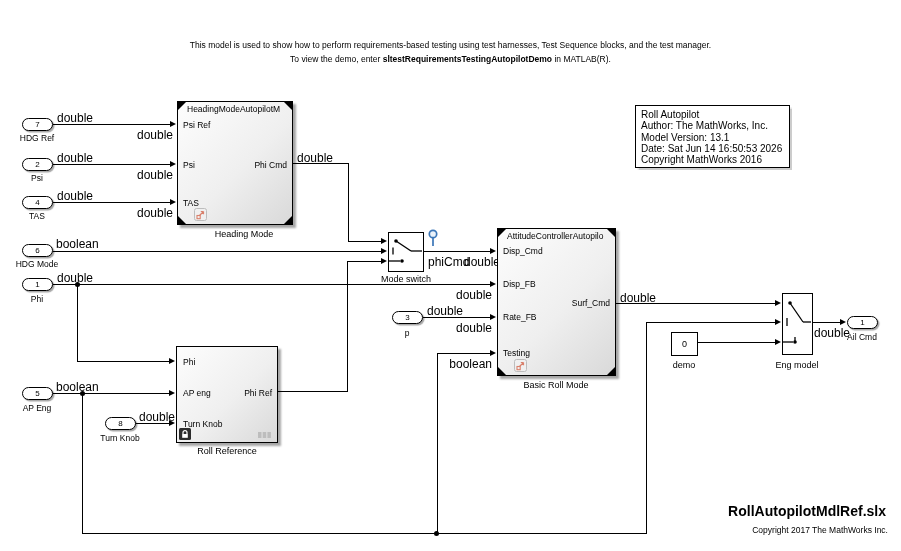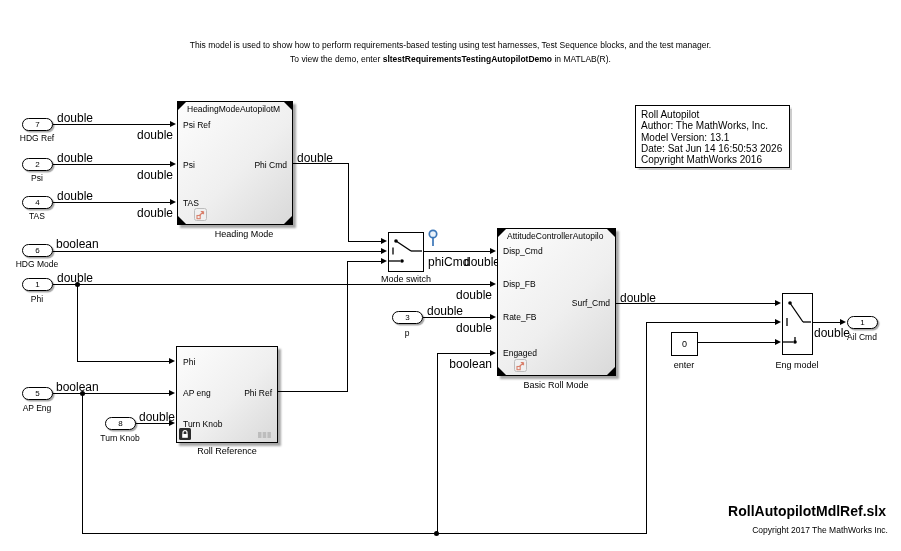--- a/index.html
+++ b/index.html
@@ -206,21 +206,21 @@
 
   <div class="blk" style="left:497px;top:228px;width:119px;height:148px">
     <div class="corner c-tl"></div>
     <div class="corner c-tr"></div>
     <div class="corner c-bl"></div>
     <div class="corner c-br"></div>
     <div class="ptxt" style="left:9px;top:2px">AttitudeControllerAutopilo</div>
     <div class="ptxt" style="left:5px;top:17px">Disp_Cmd</div>
     <div class="ptxt" style="left:5px;top:50px">Disp_FB</div>
     <div class="ptxt" style="left:5px;top:83px">Rate_FB</div>
-    <div class="ptxt" style="left:5px;top:119px">Engaged</div>
+    <div class="ptxt" style="left:5px;top:119px">Testing</div>
     <div class="ptxt r" style="right:5px;top:69px">Surf_Cmd</div>
     <div class="abs" style="left:16px;bottom:3px">
       <svg width="13" height="13" viewBox="0 0 13 13">
           <rect x="0.5" y="0.5" width="12" height="12" rx="2" fill="#f0f0f0" stroke="#bdbdbd"></rect>
           <rect x="3" y="7.5" width="3.2" height="3.2" fill="none" stroke="#d9806c" stroke-width="1.1"></rect>
           <path d="M5.5 7.5 L9.5 3.5 M9.5 3.5 L6.8 3.5 M9.5 3.5 L9.5 6.2" stroke="#d9806c" stroke-width="1.2" fill="none"></path>
         </svg>
     </div>
   </div>
   <div class="blklabel" style="left:486px;top:380px;width:140px">Basic Roll Mode</div>
@@ -260,15 +260,15 @@
       <line x1="0" y1="48" x2="10" y2="48" stroke="#000" stroke-width="1.3"></line>
       <circle cx="12" cy="48" r="1.8" fill="#000"></circle>
       <line x1="12" y1="43" x2="12" y2="48" stroke="#000" stroke-width="1.3"></line>
     </svg>
   </div>
   <div class="blklabel" style="left:737px;top:360px;width:120px">Eng model</div>
 
   <div class="blk thin" style="left:671px;top:332px;width:27px;height:24px;display:flex;align-items:center;justify-content:center;font-size:9px">
       <span>0</span>
     </div>
-  <div class="blklabel" style="left:644px;top:360px;width:80px">enter</div>
+  <div class="blklabel" style="left:644px;top:360px;width:80px">demo</div>
 
 </div>
 
 </body></html>

